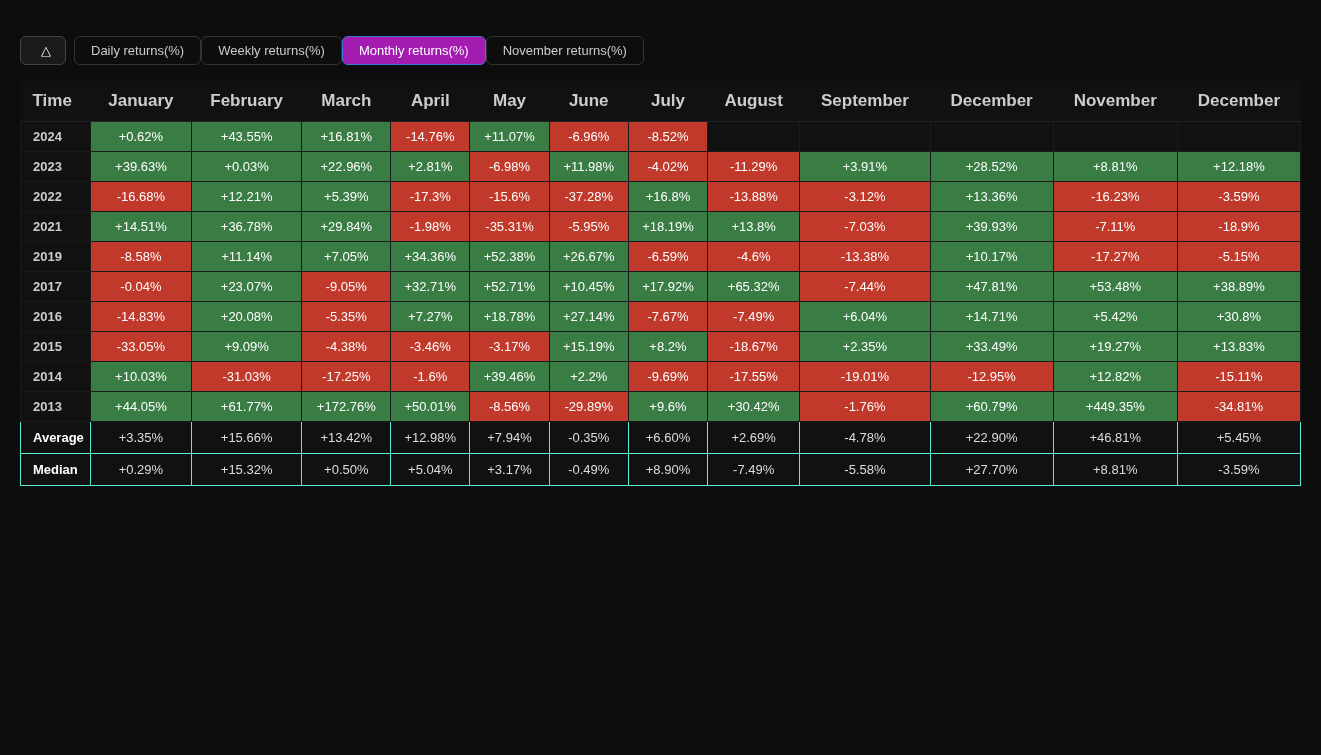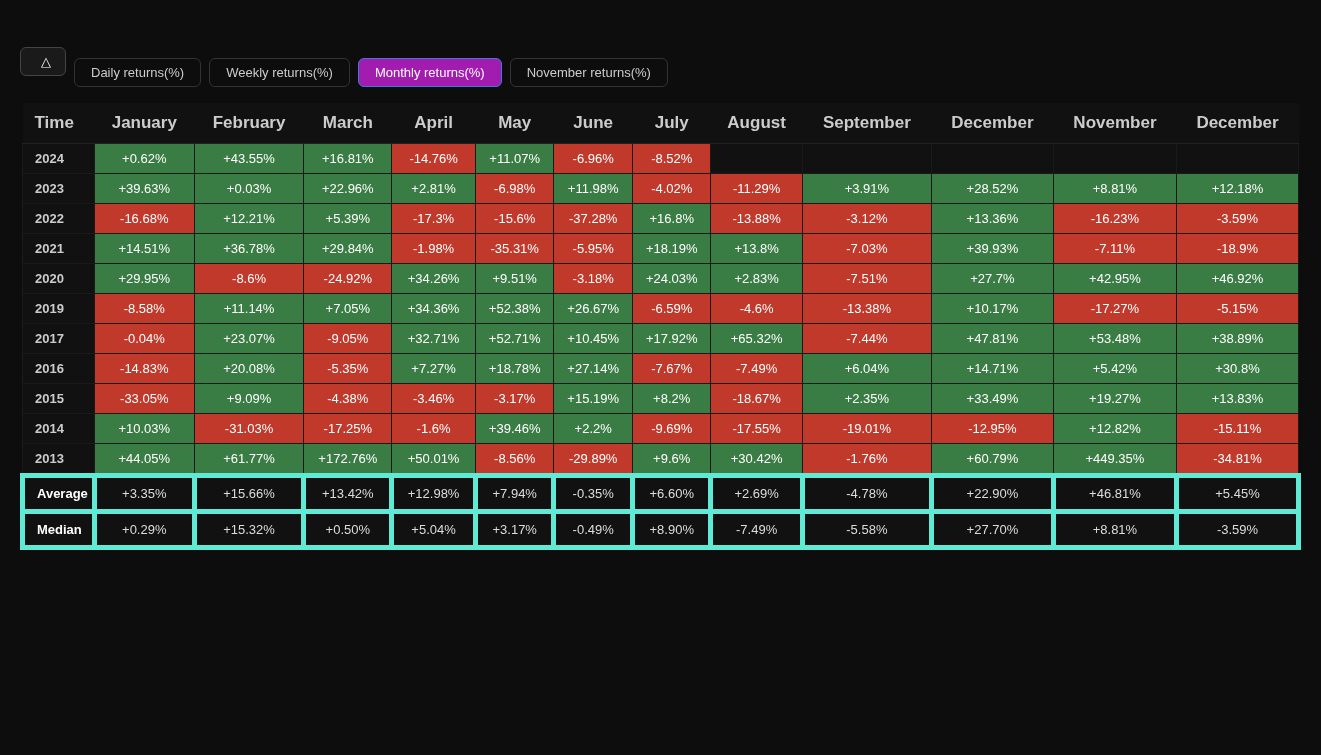--- a/index.html
+++ b/index.html
@@ -85,21 +85,21 @@
       color: #ccc;
       background: #111 !important;
     }
     tfoot td {
       padding: 8px 4px;
       text-align: center;
       font-size: 13px;
       font-weight: 500;
       background: #111;
       color: #ddd;
-      border: 5px solid #5eead4;
+      border: 1px solid #5eead4;
     }
     tfoot td:first-child {
       text-align: left;
       padding-left: 12px;
       font-weight: 700;
       color: #fff;
     }
     .pos { background: #3a7d44; color: #fff; }
     .neg { background: #c0392b; color: #fff; }
     .empty { background: #111; }
@@ -107,21 +107,21 @@
 </head>
 <body>
 
 <h1></h1>
 
 <div class="toolbar">
   <div class="btc-select">
     <span></span>
     <span>△</span>
   </div>
-  <div id="tabs-container" style="display: flex; gap: 8px; margin-top: 22px;">
+  <div id="tabs-container" style="display: flex; ">
       <button class="tab-btn">Daily returns(%)</button>
       <button class="tab-btn">Weekly returns(%)</button>
       <button class="tab-btn active">Monthly returns(%)</button>
       <button class="tab-btn">November returns(%)</button>
     </div>
 </div>
 
 <div class="table-wrap">
   <table>
     <thead id="table-head">
@@ -196,35 +196,20 @@
           <td class="neg">-35.31%</td>
           <td class="neg">-5.95%</td>
           <td class="pos">+18.19%</td>
           <td class="pos">+13.8%</td>
           <td class="neg">-7.03%</td>
           <td class="pos">+39.93%</td>
           <td class="neg">-7.11%</td>
           <td class="neg">-18.9%</td>
         </tr>
         <tr>
-          <td>2020</td>
-          <td class="pos">+29.95%</td>
-          <td class="neg">-8.6%</td>
-          <td class="neg">-24.92%</td>
-          <td class="pos">+34.26%</td>
-          <td class="pos">+9.51%</td>
-          <td class="neg">-3.18%</td>
-          <td class="pos">+24.03%</td>
-          <td class="pos">+2.83%</td>
-          <td class="neg">-7.51%</td>
-          <td class="pos">+27.7%</td>
-          <td class="pos">+42.95%</td>
-          <td class="pos">+46.92%</td>
-        </tr>
-        <tr>
           <td>2019</td>
           <td class="neg">-8.58%</td>
           <td class="pos">+11.14%</td>
           <td class="pos">+7.05%</td>
           <td class="pos">+34.36%</td>
           <td class="pos">+52.38%</td>
           <td class="pos">+26.67%</td>
           <td class="neg">-6.59%</td>
           <td class="neg">-4.6%</td>
           <td class="neg">-13.38%</td>

